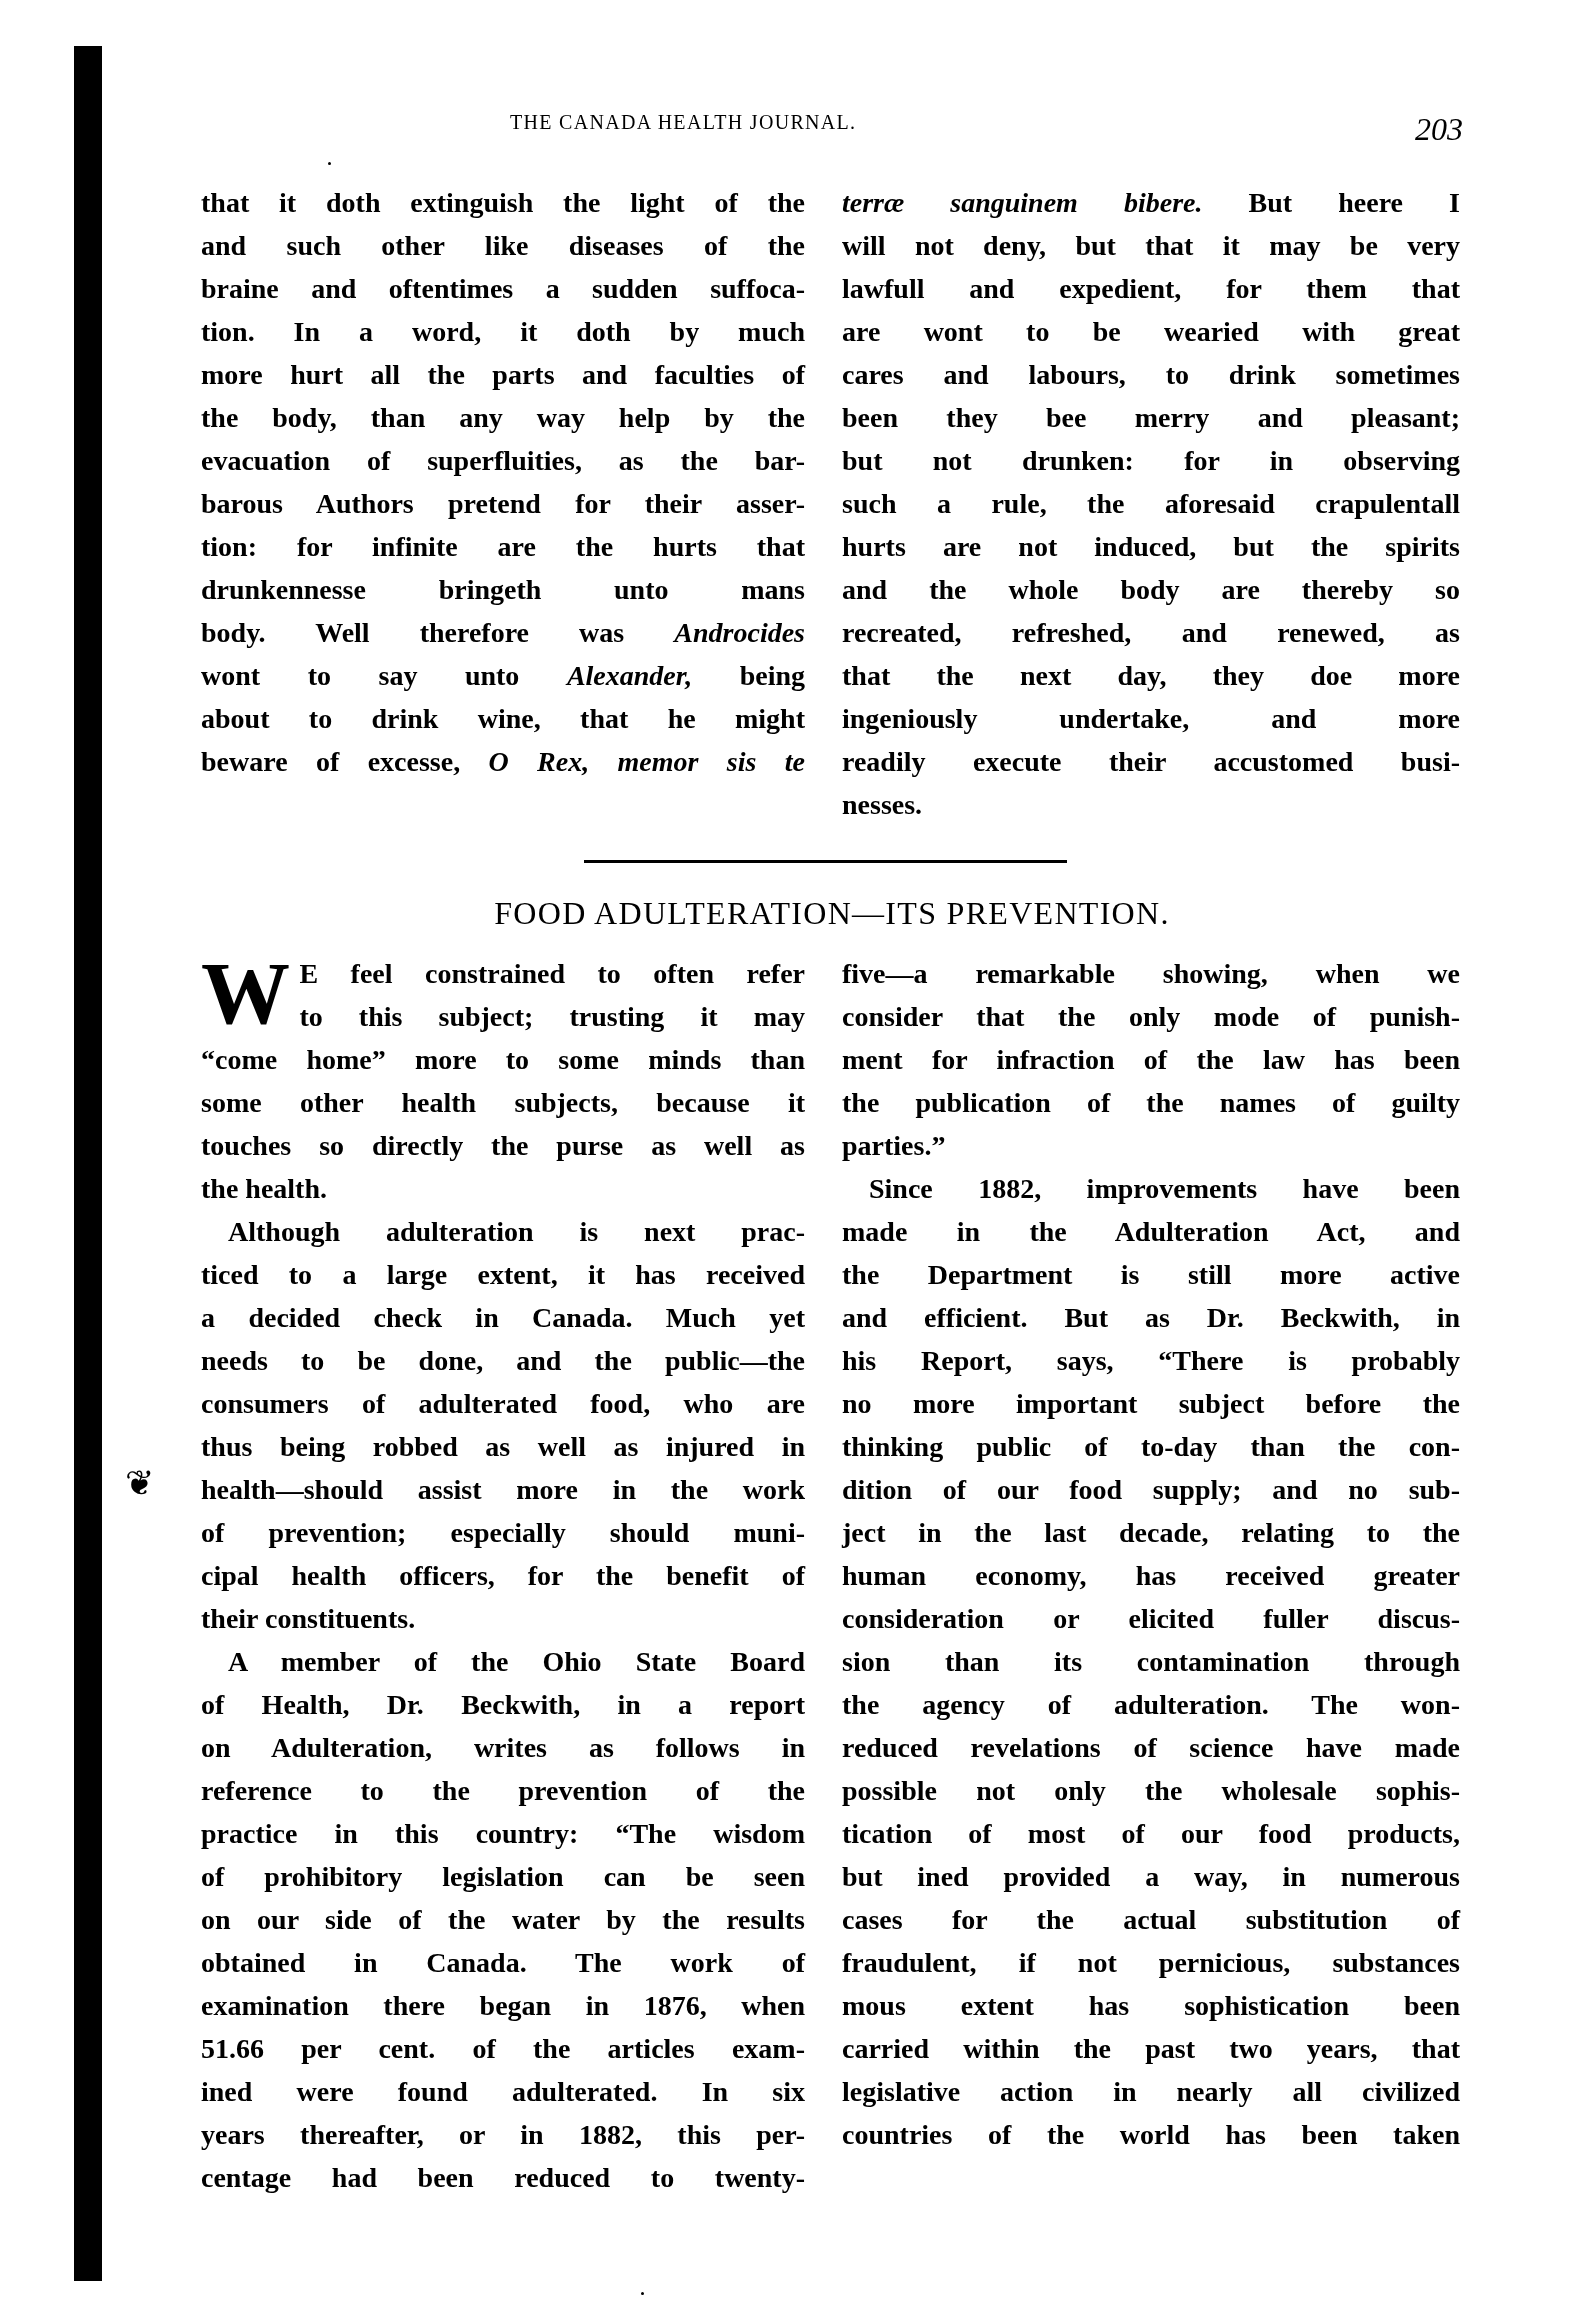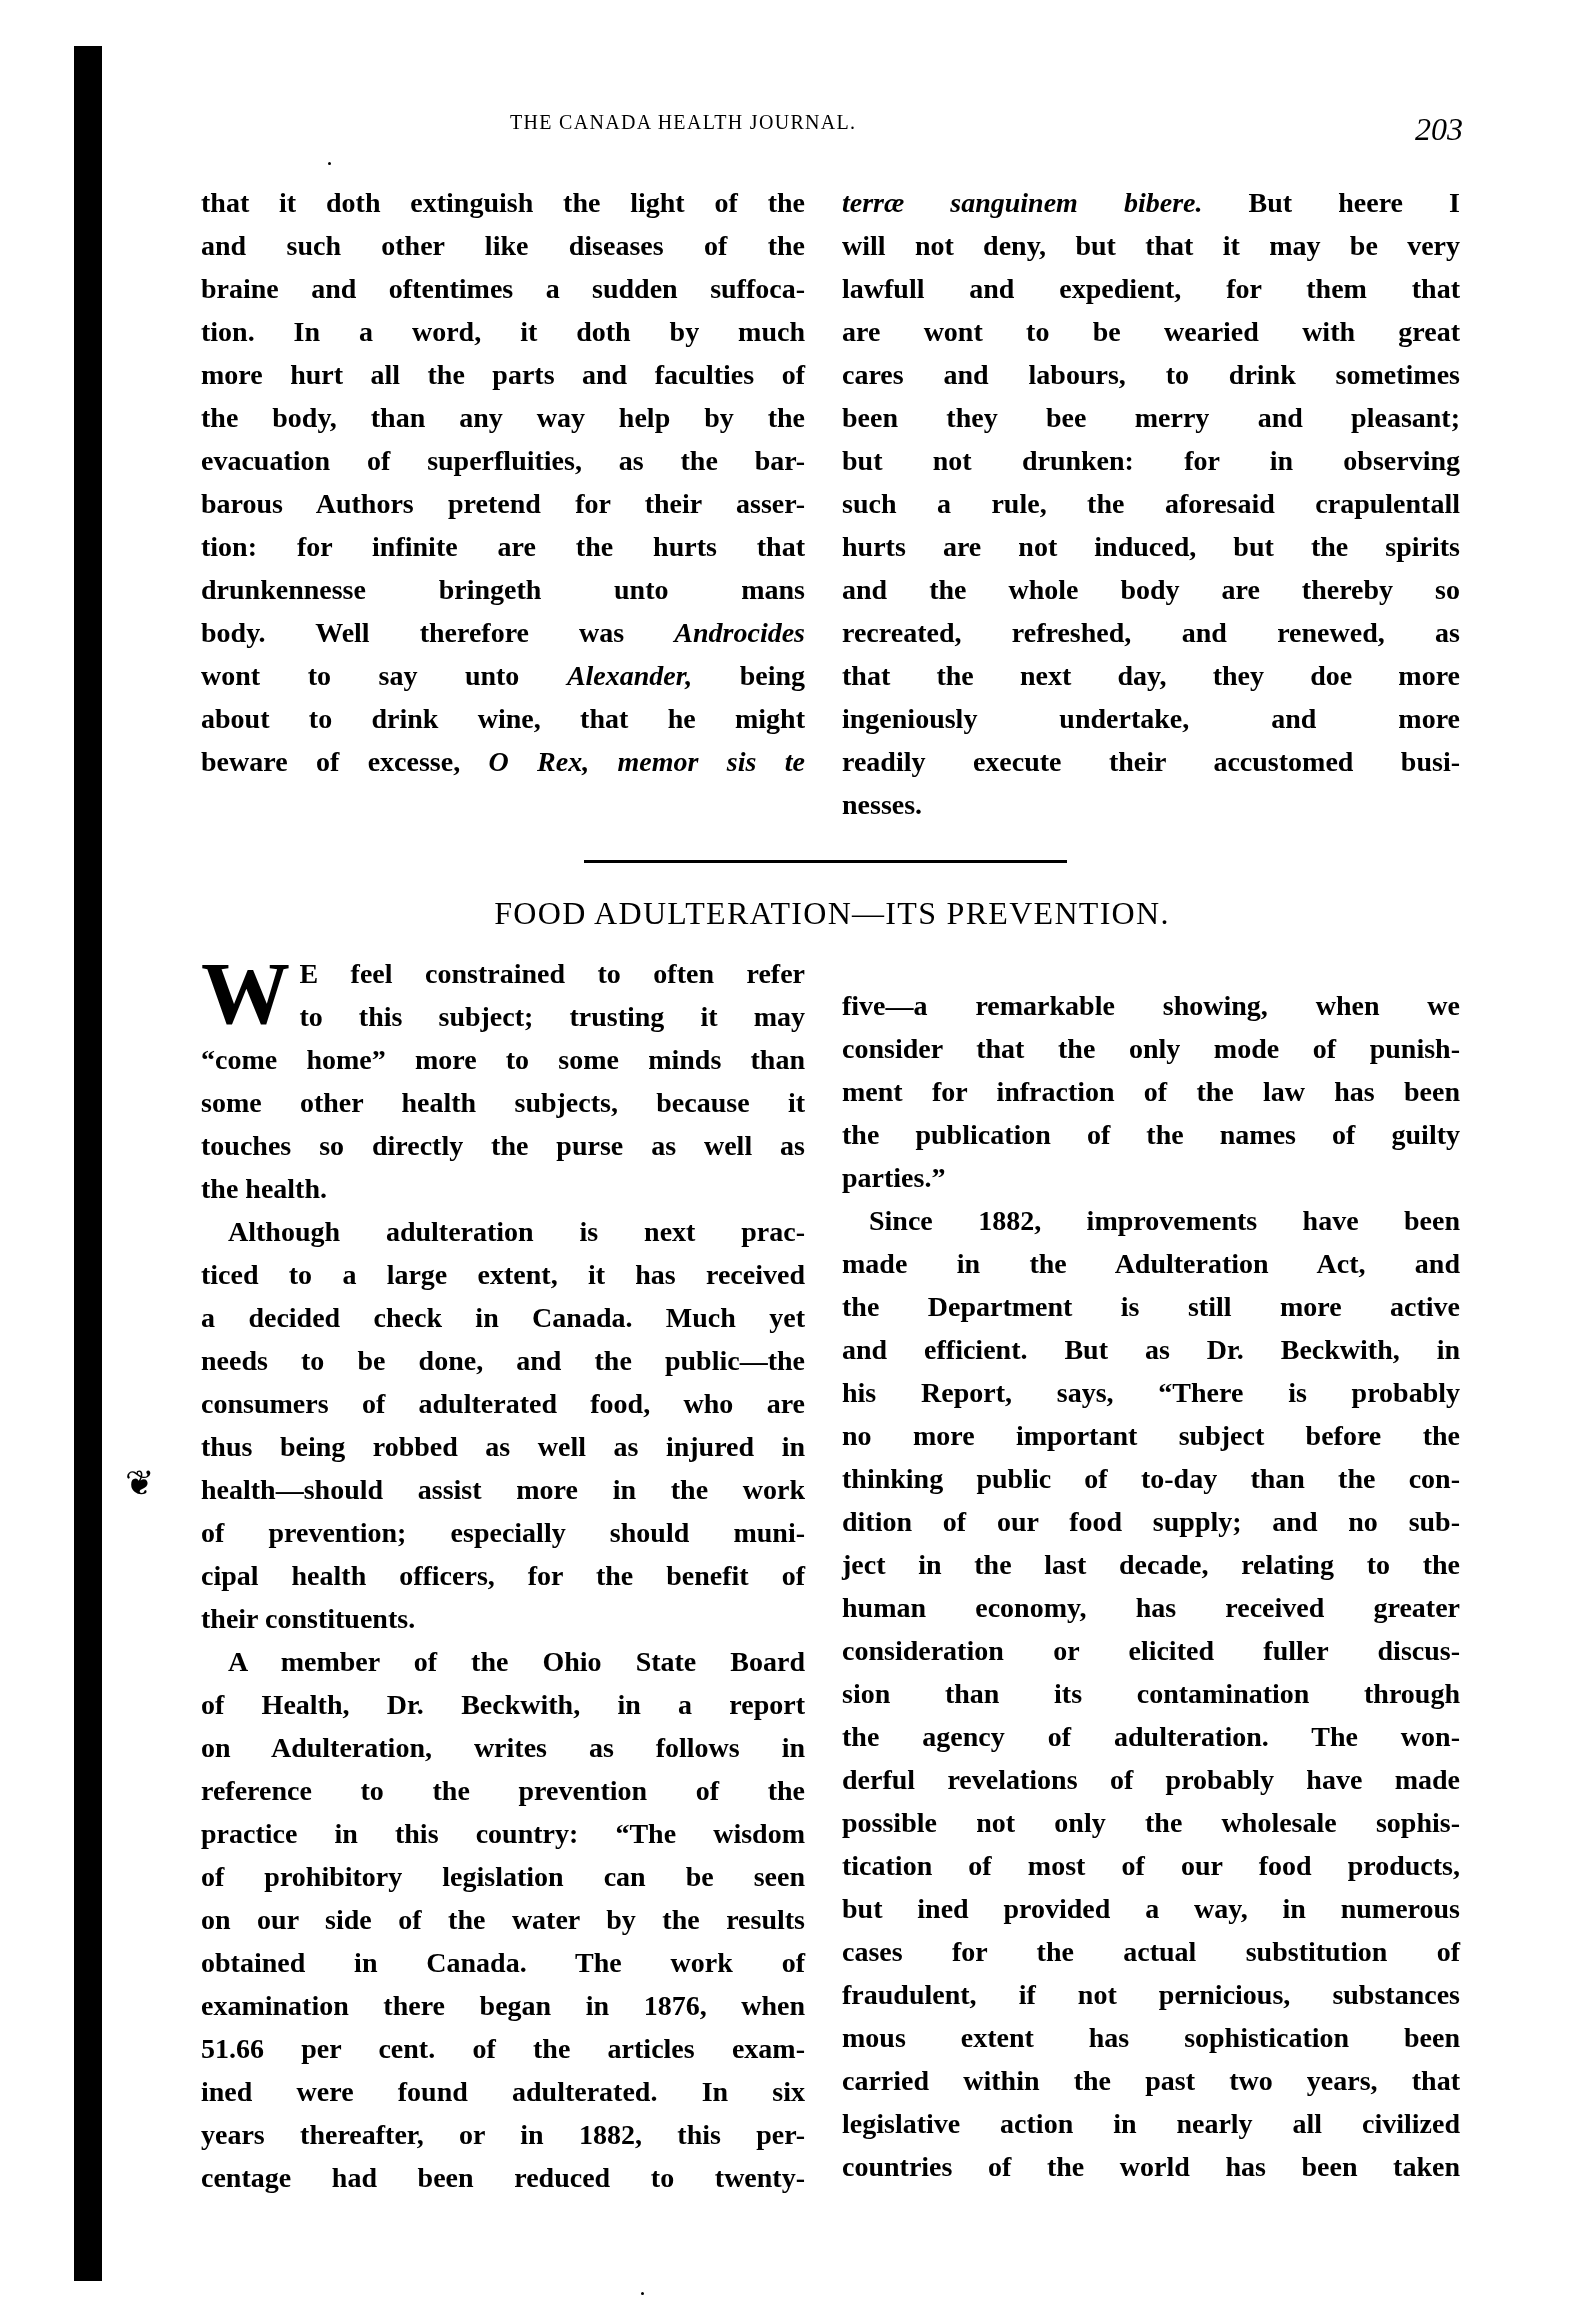--- a/index.html
+++ b/index.html
@@ -31,21 +31,21 @@
       position: absolute; font-size: 28px; line-height: 43px;
       text-align: justify; font-weight: bold;
       font-family: "Liberation Serif", serif;
     }
     .col .ln { display: block; text-align: justify; text-align-last: justify; white-space: nowrap; height: 43px; }
     .col .ln.last { text-align-last: left; }
     .col .ln.indent { padding-left: 27px; }
     .col-tl { left: 201px; top: 181px; width: 604px; }
     .col-tr { left: 842px; top: 181px; width: 618px; }
     .col-bl { left: 201px; top: 952px; width: 604px; }
-    .col-br { left: 842px; top: 952px; width: 618px; margin-top: 32px; }
+    .col-br { left: 842px; top: 952px; width: 618px; }
     .rule {
       position: absolute; left: 584px; top: 860px; width: 483px; height: 2.7px; background:#000;
     }
     .section-title {
       position: absolute; left: 201px; top: 887px; width: 1262px; text-align: center;
       font-size: 32px; letter-spacing: 1.3px; font-family: "Liberation Serif", serif; margin-top: 8px;
     }
     .dropcap {
       float: left; font-size: 89px; line-height: 75px; margin: 4px 9.4px 0 0;
       font-weight: bold;
@@ -146,21 +146,21 @@
     <span class="ln">and efficient. But as Dr. Beckwith, in</span>
     <span class="ln">his Report, says, “There is probably</span>
     <span class="ln">no more important subject before the</span>
     <span class="ln">thinking public of to-day than the con-</span>
     <span class="ln">dition of our food supply; and no sub-</span>
     <span class="ln">ject in the last decade, relating to the</span>
     <span class="ln">human economy, has received greater</span>
     <span class="ln">consideration or elicited fuller discus-</span>
     <span class="ln">sion than its contamination through</span>
     <span class="ln">the agency of adulteration. The won-</span>
-    <span class="ln">derful revelations of probably have made</span>
+    <span class="ln">reduced revelations of science have made</span>
     <span class="ln">possible not only the wholesale sophis-</span>
     <span class="ln">tication of most of our food products,</span>
     <span class="ln">but ined provided a way, in numerous</span>
     <span class="ln">cases for the actual substitution of</span>
     <span class="ln">fraudulent, if not pernicious, substances</span>
     <span class="ln">mous extent has sophistication been</span>
     <span class="ln">carried within the past two years, that</span>
     <span class="ln">legislative action in nearly all civilized</span>
     <span class="ln">countries of the world has been taken</span>
   </div>

